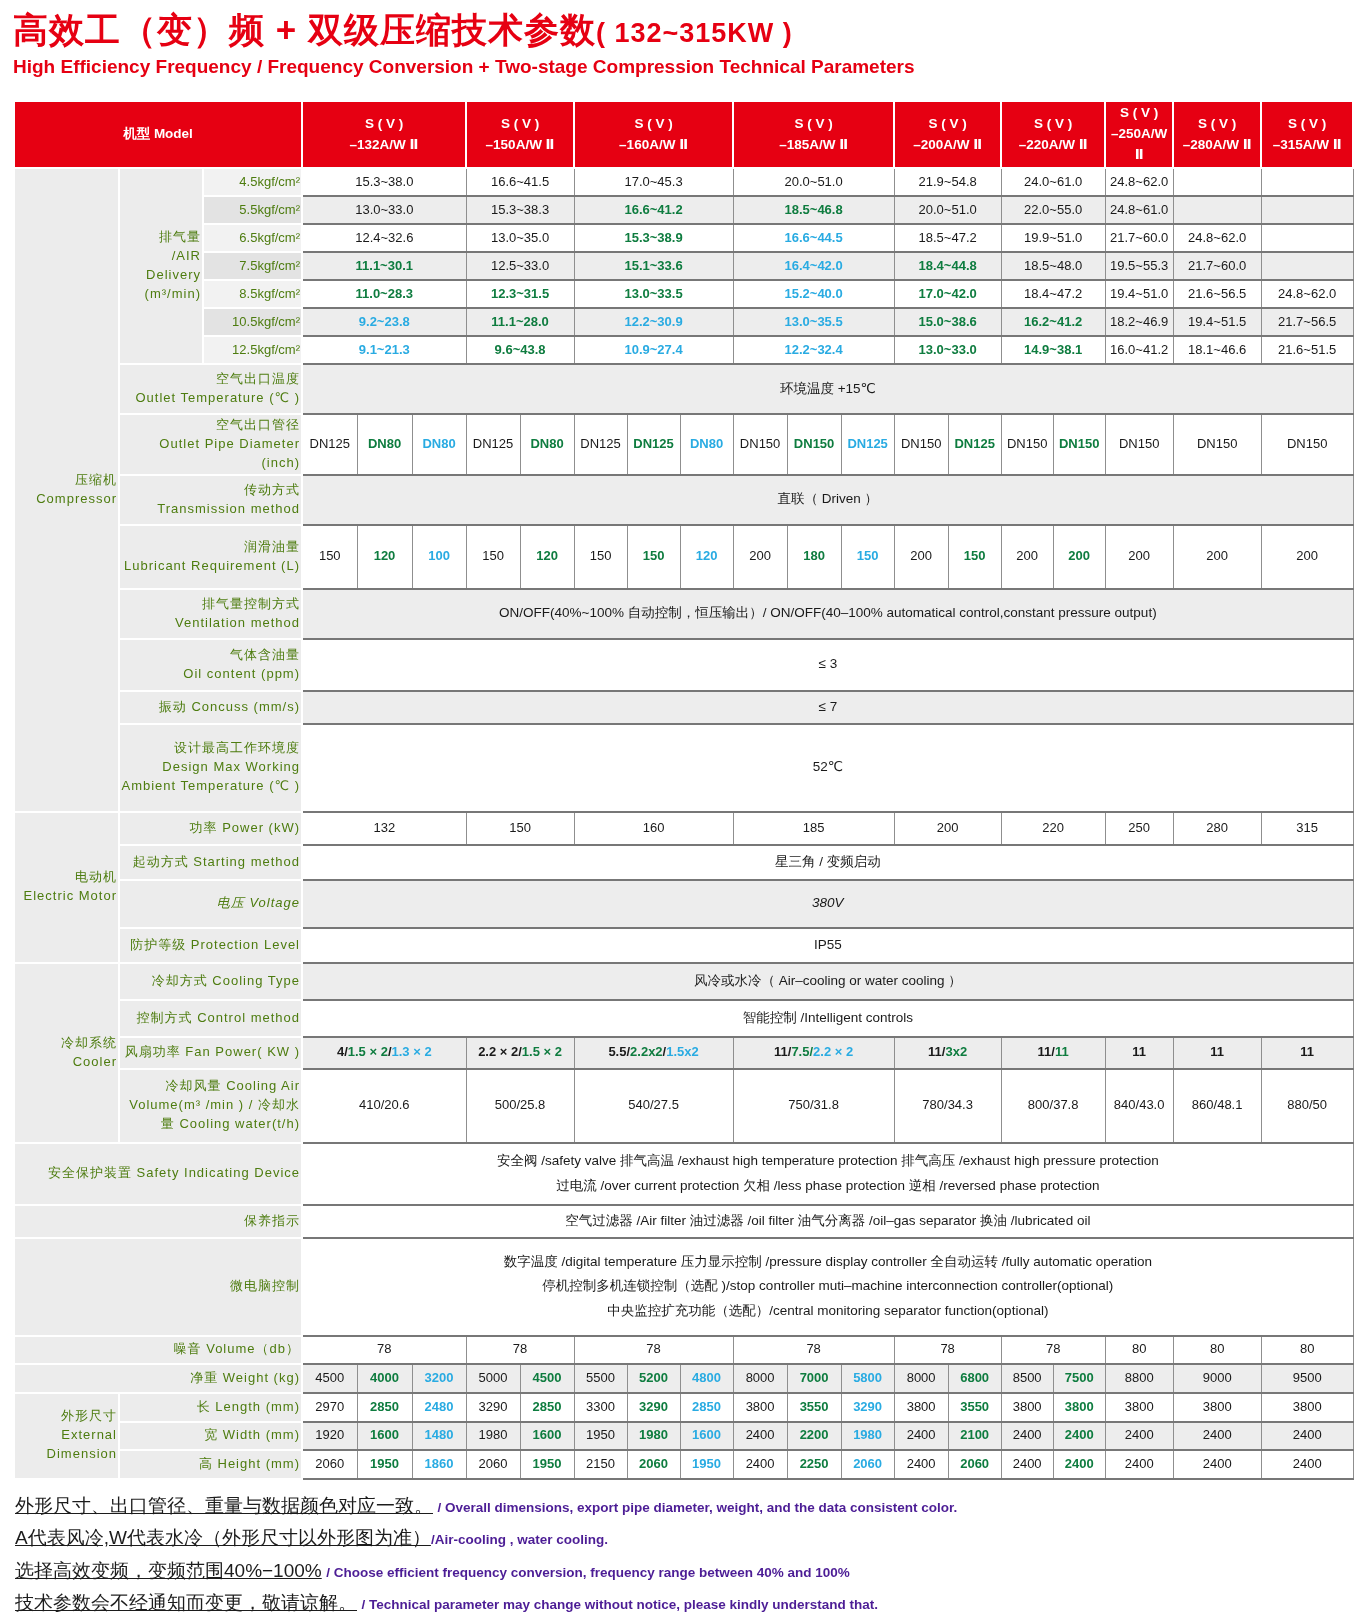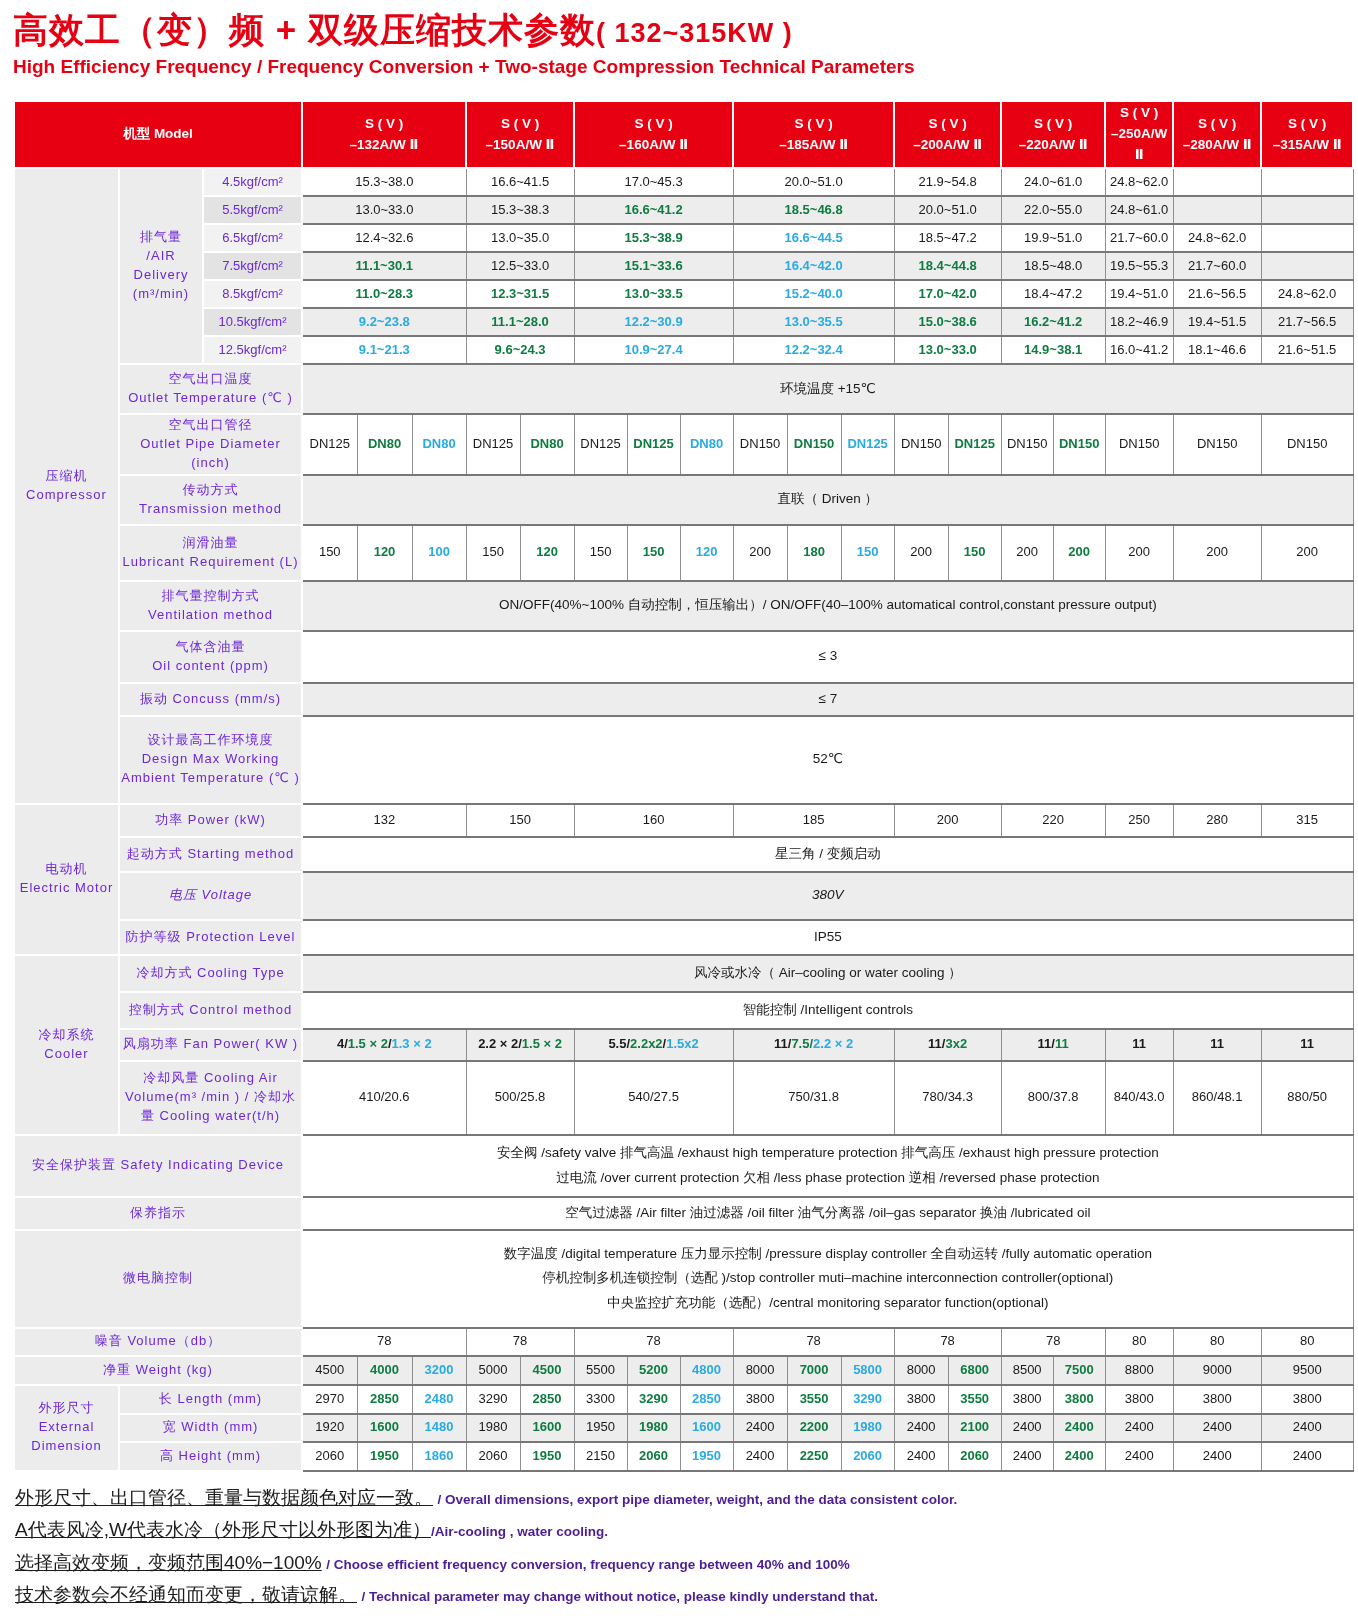--- a/index.html
+++ b/index.html
@@ -13,21 +13,21 @@
 
   
   .title-zh{color:var(--red);font-size:35px;font-weight:bold;letter-spacing:1px;line-height:1.15;}
   .title-range{font-size:27px;font-weight:bold;}
   .title-en{color:var(--red);font-size:19px;font-weight:bold;margin-top:6px;letter-spacing:0px;}
 
   
   table.spec{border-collapse:collapse;table-layout:fixed;width:1332px;margin-top:22px;}
   td,th{vertical-align:middle;text-align:center;padding:1px;overflow:hidden;}
   th.hd{background:var(--red);color:#fff;font-size:13.5px;font-weight:bold;border:2px solid #fff;line-height:1.55;height:50px;}
-  td.lab{background:var(--labbg);border:2px solid #fff;font-size:13px;line-height:1.45;color:#6d28d9;}
+  td.lab{background:var(--labbg);border:2px solid #fff;font-size:13px;line-height:1.45;color:#4d7c0f;text-align:right;}
   td.lab .zh{letter-spacing:1px;}
   td.ls0{background:#f2f2f2;}
   td.ls1{background:#e3e3e3;}
   td.d{border:1px solid var(--bline);border-top:2px solid var(--hline);border-bottom:2px solid var(--hline);font-size:13px;line-height:1.4;}
   td.s0{background:#fff;}
   td.s1{background:var(--stripe);}
   td.d .k{color:var(--ink);}
   td.d .g{color:var(--green);font-weight:bold;}
   td.d .b{color:var(--blue);font-weight:bold;}
   td.d .seg{font-weight:bold;}
@@ -156,21 +156,21 @@
           <td class="d s1" colspan="3"><span class="b">13.0~35.5</span></td>
           <td class="d s1" colspan="2"><span class="g">15.0~38.6</span></td>
           <td class="d s1" colspan="2"><span class="g">16.2~41.2</span></td>
           <td class="d s1" colspan="1"><span class="k">18.2~46.9</span></td>
           <td class="d s1" colspan="1"><span class="k">19.4~51.5</span></td>
           <td class="d s1" colspan="1"><span class="k">21.7~56.5</span></td>
         </tr>
         <tr style="height: 28px;">
           <td class="lab ls0">12.5kgf/cm²</td>
           <td class="d s0" colspan="3"><span class="b">9.1~21.3</span></td>
-          <td class="d s0" colspan="2"><span class="g">9.6~24.3</span></td>
+          <td class="d s0" colspan="2"><span class="g">9.6~43.8</span></td>
           <td class="d s0" colspan="3"><span class="b">10.9~27.4</span></td>
           <td class="d s0" colspan="3"><span class="b">12.2~32.4</span></td>
           <td class="d s0" colspan="2"><span class="g">13.0~33.0</span></td>
           <td class="d s0" colspan="2"><span class="g">14.9~38.1</span></td>
           <td class="d s0" colspan="1"><span class="k">16.0~41.2</span></td>
           <td class="d s0" colspan="1"><span class="k">18.1~46.6</span></td>
           <td class="d s0" colspan="1"><span class="k">21.6~51.5</span></td>
         </tr>
         <tr style="height: 50px;">
           <td class="lab" colspan="2"><span class="zh">空气出口温度</span><br><span class="zh">Outlet Temperature (℃ )</span></td>
@@ -198,21 +198,21 @@
           <td class="d s0"><span class="k">DN150</span></td>
           <td class="d s0"><span class="k">DN150</span></td>
           <td class="d s0"><span class="k">DN150</span></td>
         </tr>
         <tr style="height: 50px;">
           <td class="lab" colspan="2"><span class="zh">传动方式</span><br><span class="zh">Transmission method</span></td>
           <td class="d s1" colspan="18">
             <div class="fullv fline">直联（ Driven ）</div>
           </td>
         </tr>
-        <tr style="height: 56px;">
+        <tr style="height: 64px;">
           <td class="lab" colspan="2"><span class="zh">润滑油量</span><br><span class="zh">Lubricant Requirement (L)</span></td>
           <td class="d s0"><span class="k">150</span></td>
           <td class="d s0"><span class="g">120</span></td>
           <td class="d s0"><span class="b">100</span></td>
           <td class="d s0"><span class="k">150</span></td>
           <td class="d s0"><span class="g">120</span></td>
           <td class="d s0"><span class="k">150</span></td>
           <td class="d s0"><span class="g">150</span></td>
           <td class="d s0"><span class="b">120</span></td>
           <td class="d s0"><span class="k">200</span></td>

